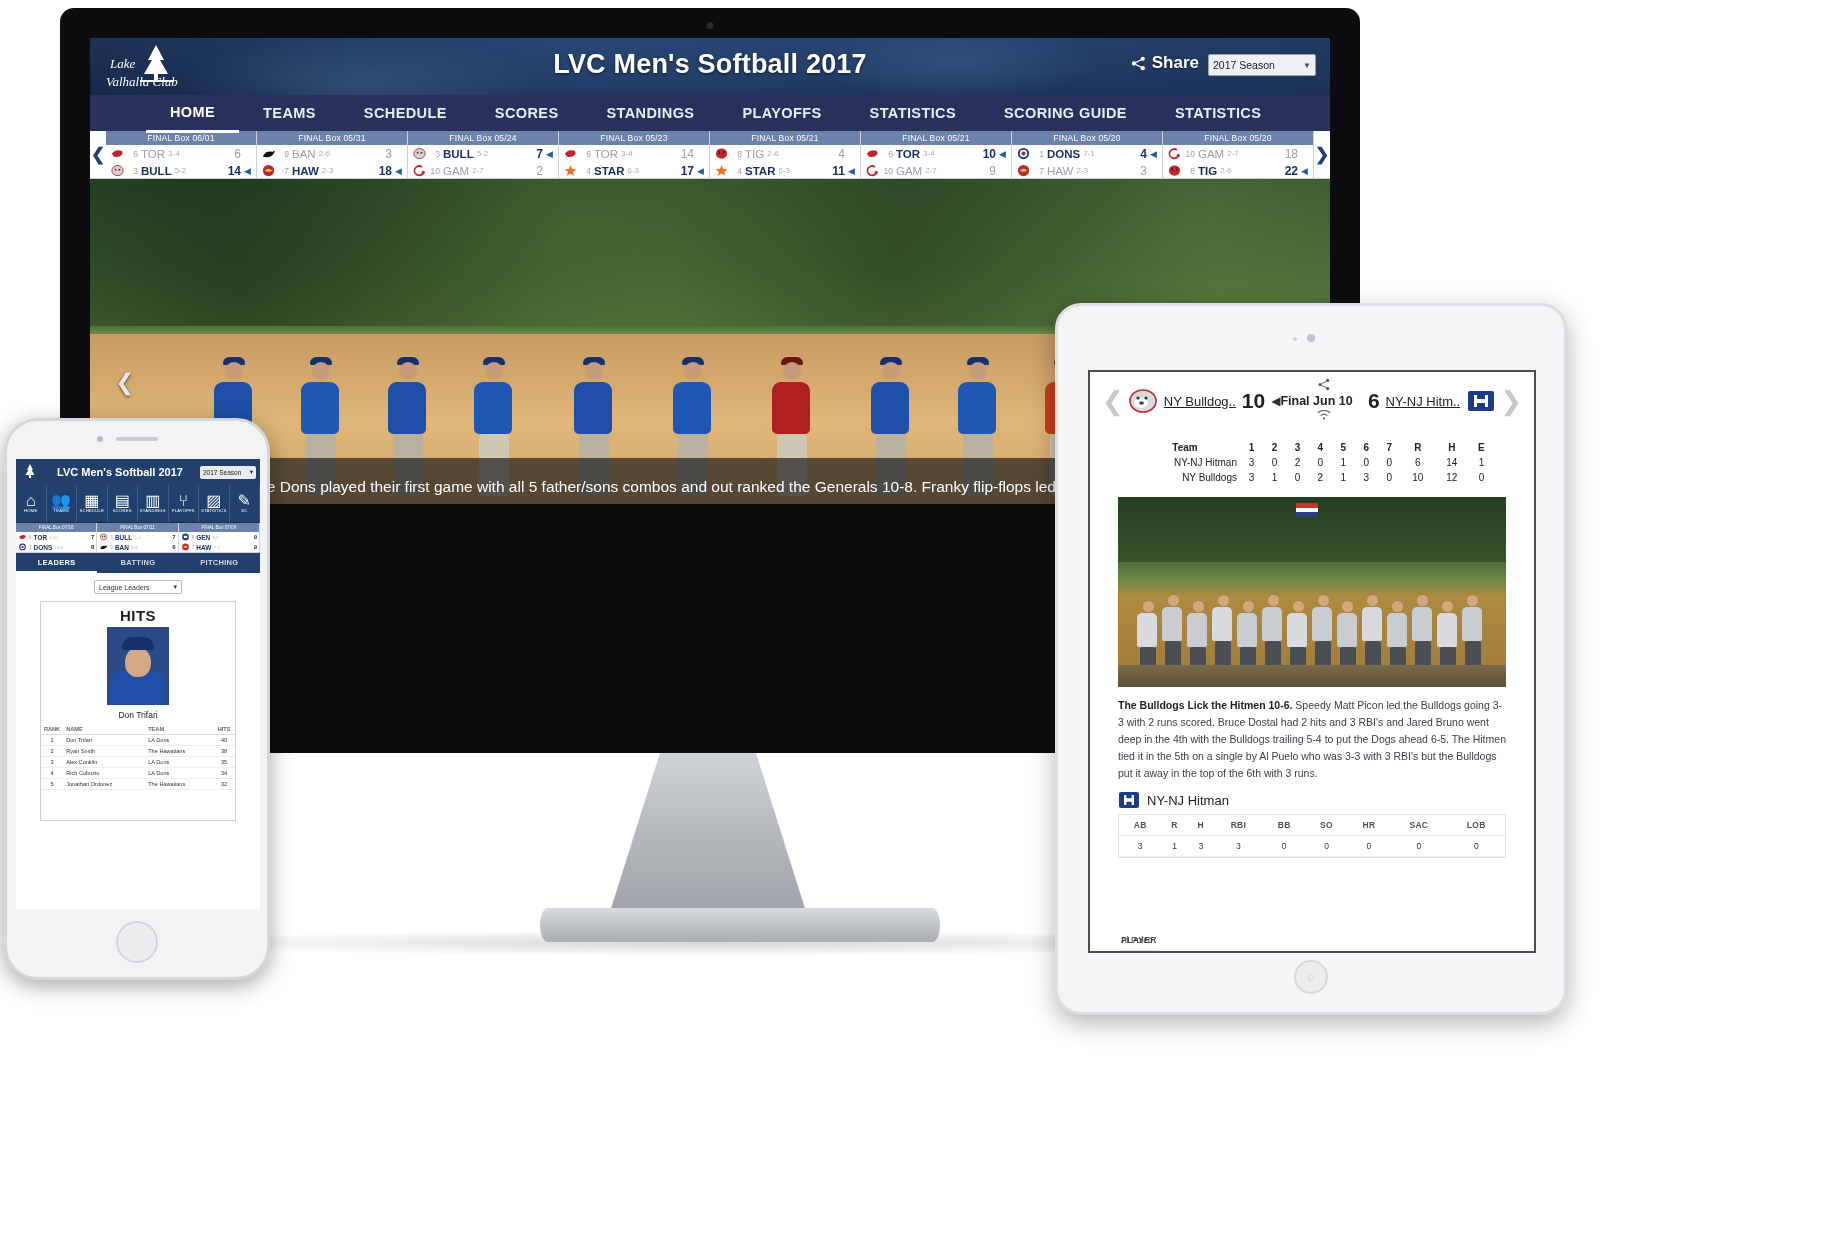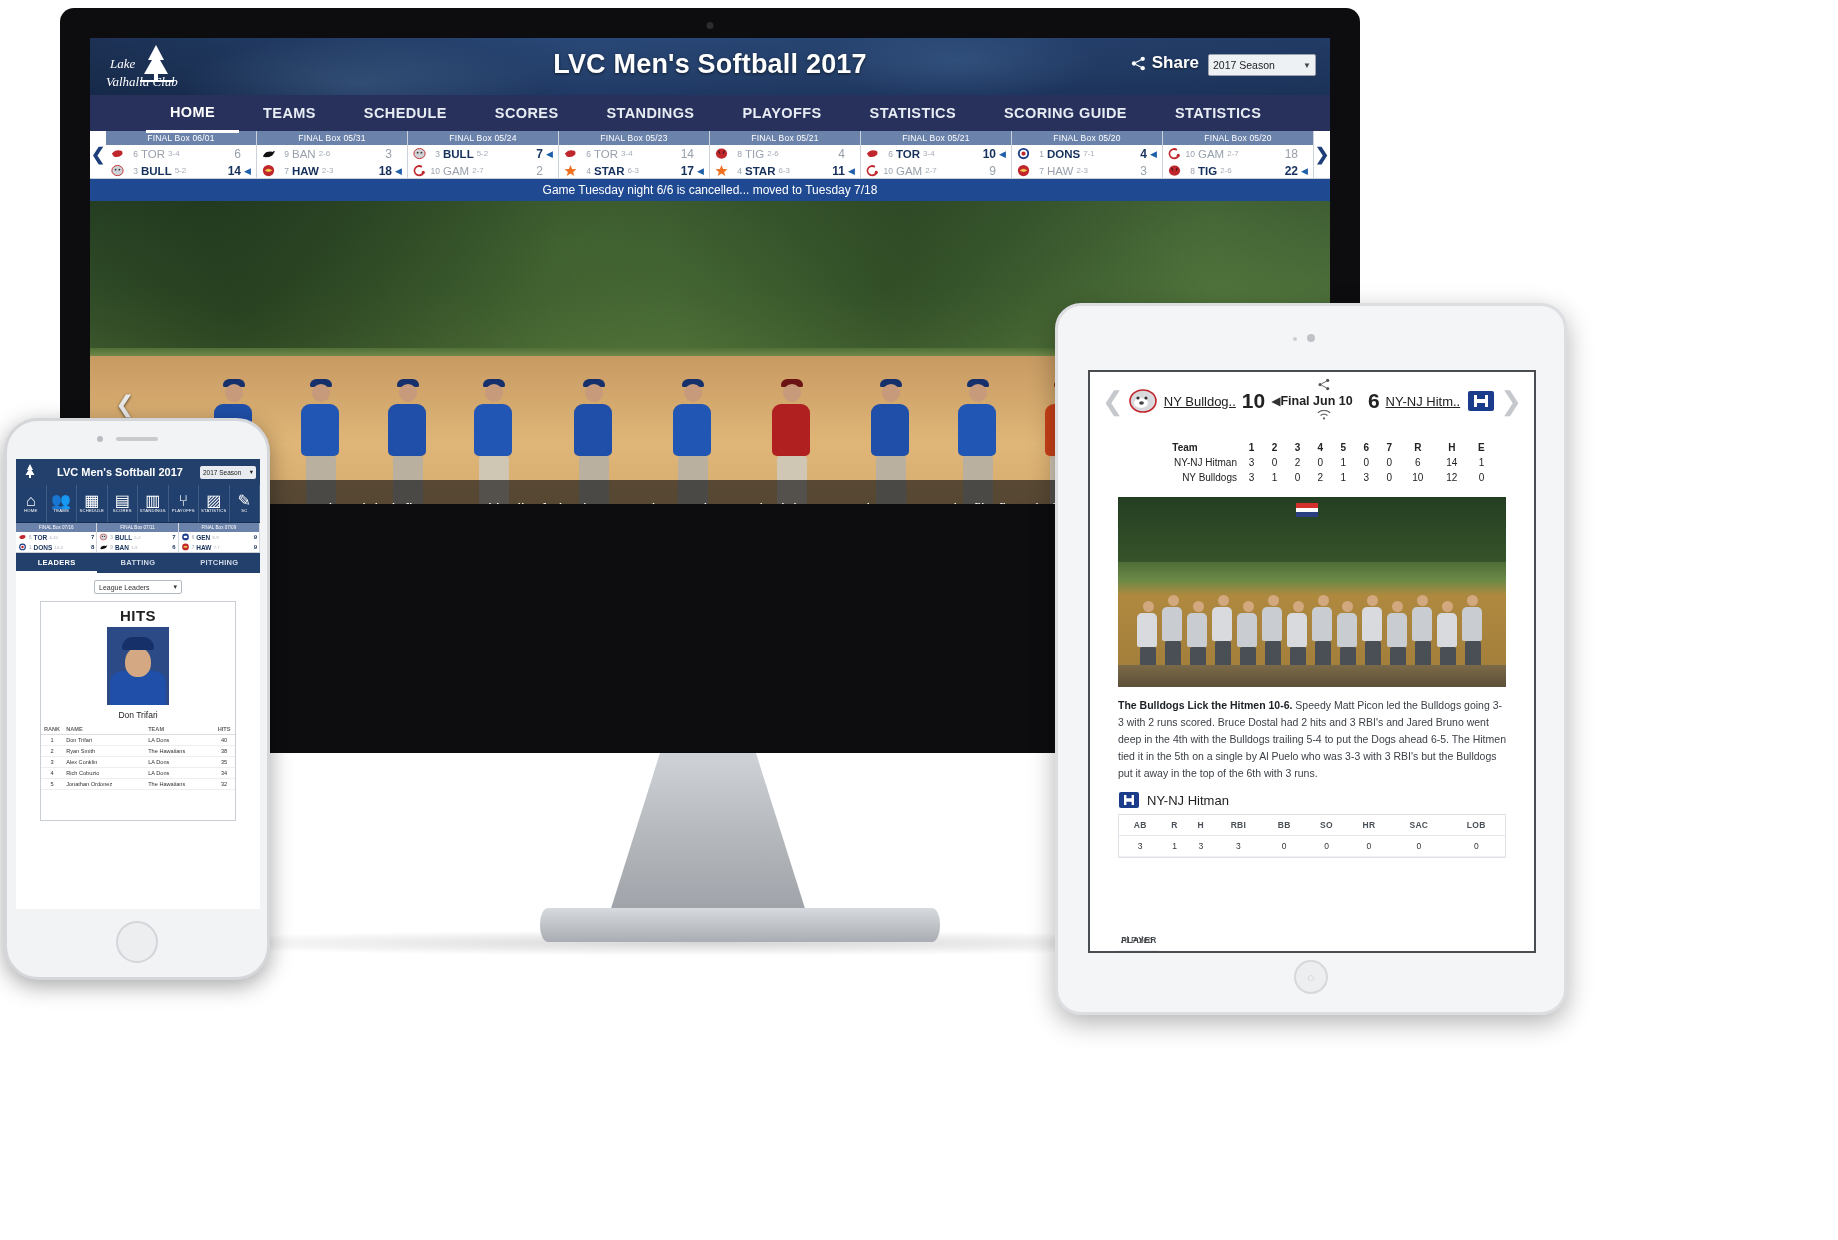--- a/index.html
+++ b/index.html
@@ -516,21 +516,20 @@
                 <span class="t-abbr">TIG</span>
                 <span class="t-rec">2-6</span>
                 <span class="t-score">22</span>
                 <span class="t-win">◀</span>
               </div>
             </div>
           </div>
         <div class="tick-arrow">❯</div>
       </div>
 
-      <div class="alert">Game Tuesday night 6/6 is cancelled... moved to Tuesday 7/18</div>
 
       <div class="hero">
         <div class="hero-sky"></div>
         <div class="hero-grassline"></div>
         <div class="hero-dirt"></div>
         <div class="players" id="heroPlayers">
             <div class="pl" style="left: 10%;">
               <div class="cap" style="background:#15306b"></div>
               <div class="hd"></div>
               <div class="tor" style="background:#1f4fa8"></div>

